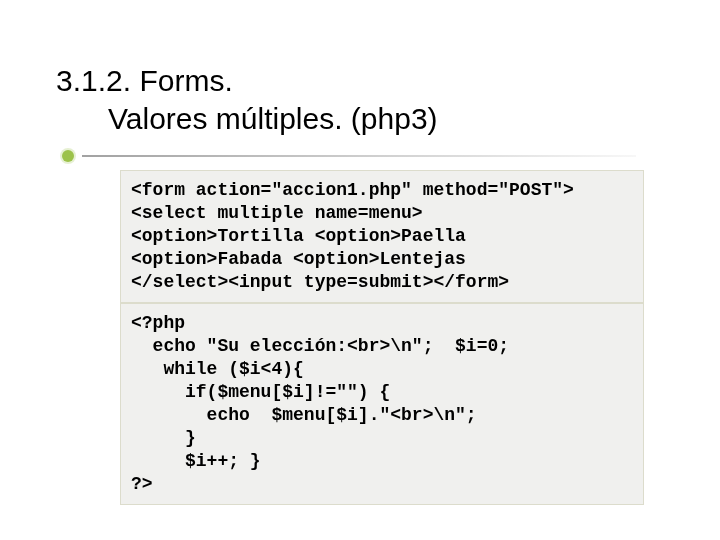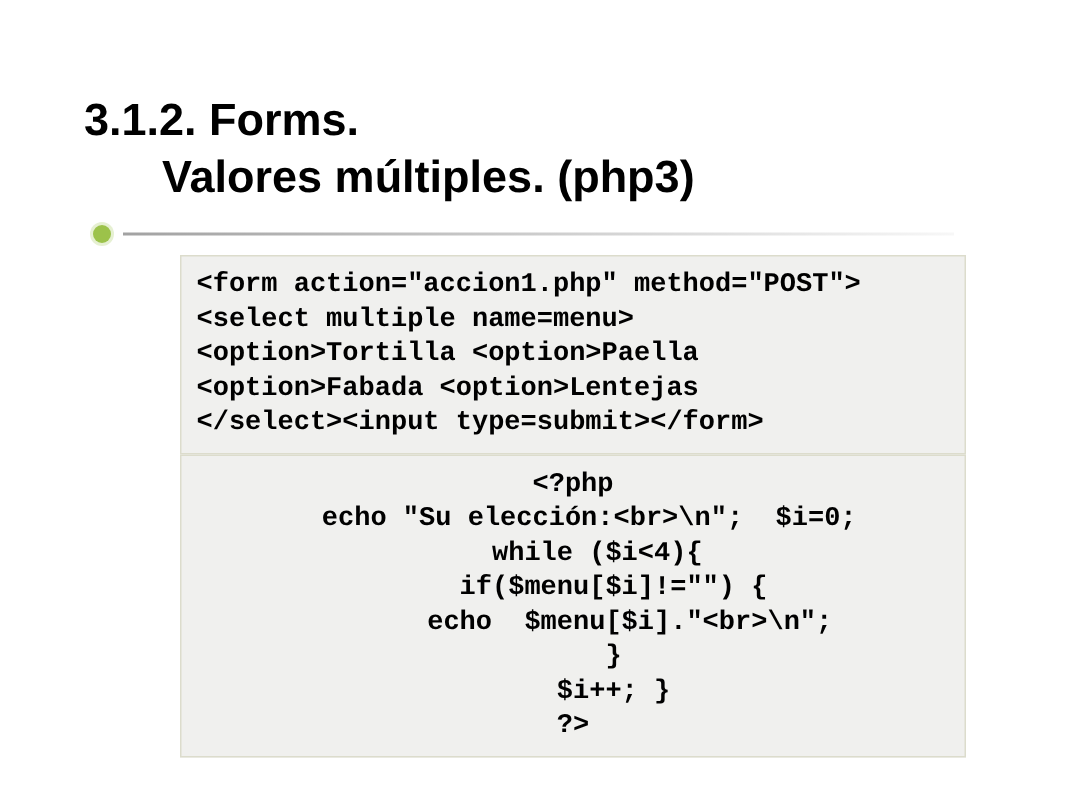--- a/index.html
+++ b/index.html
@@ -15,21 +15,21 @@
     position: relative;
     width: 720px;
     height: 540px;
     box-sizing: border-box;
   }
   .title {
     position: absolute;
     left: 56px;
     top: 62px;
     font-size: 30px;
-    font-weight: bold;
+    font-weight: normal;
     color: #000;
     line-height: 1.25;
   }
   .rule-wrap {
     position: absolute;
     left: 56px;
     top: 147px;
     width: 580px;
     height: 14px;
   }
@@ -66,21 +66,20 @@
   }
   .box1 {
     left: 120px;
     top: 170px;
     width: 524px;
   }
   .box2 {
     left: 120px;
     top: 303px;
     width: 524px;
-    text-align: center;
   }
 </style>
 </head>
 <body>
 
 <div class="slide">
 
   <div class="title">
     <span>3.1.2. Forms.</span><br>
     <span style="margin-left:52px;">Valores múltiples. (php3)</span>

